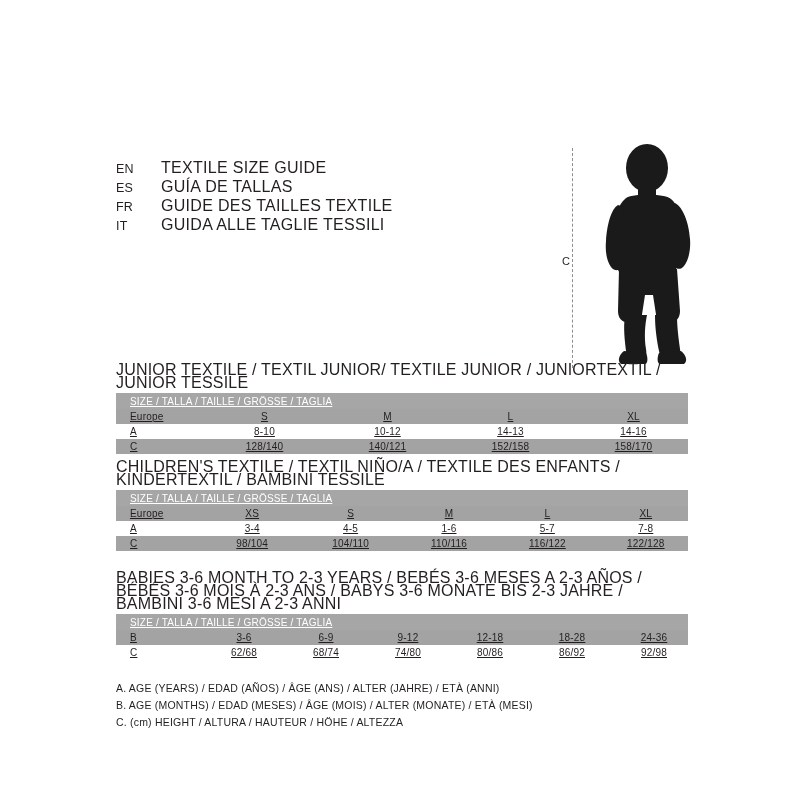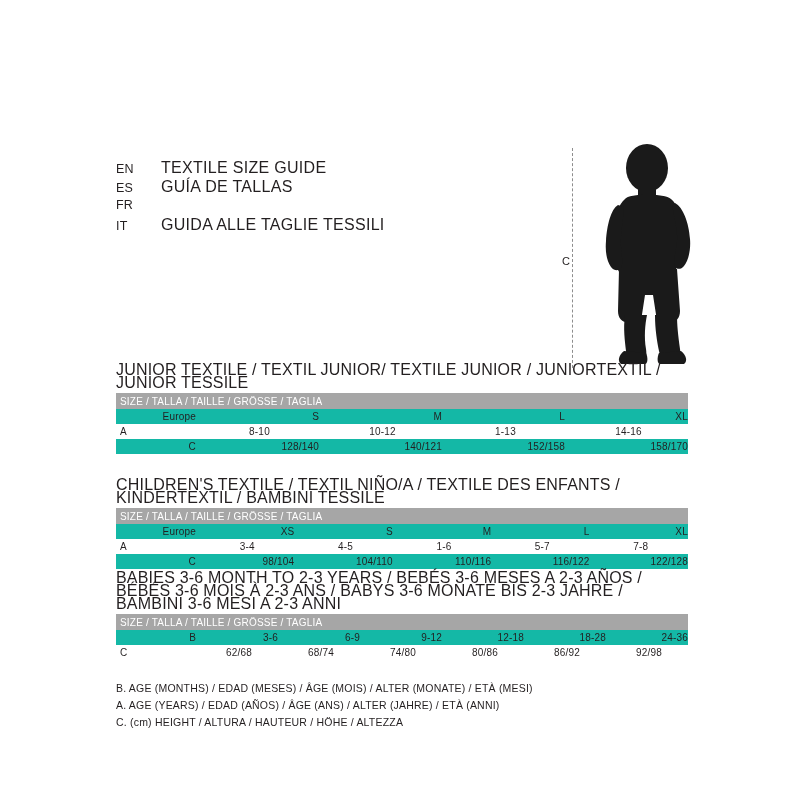--- a/index.html
+++ b/index.html
@@ -90,33 +90,33 @@
     line-height: 13px;
   }
   table.size-table {
     border-collapse: collapse;
     width: 572px;
     table-layout: fixed;
   }
   table.size-table td {
     font-size: 10px;
     height: 15px;
-    padding: 0 0 0 4px;
+    padding: 0 0 0 14px;
     color: #231f20;
     letter-spacing: 0.2px;
+    text-decoration: underline;
   }
   tr.head-row td {
     background: #a6a6a6;
     color: #ffffff;
     font-size: 10px;
     height: 16px;
   }
   tr.shade td {
-    background: #14b8a6;
-    text-align: right;
+    background: #a3a3a3;
   }
   tr.plain td {
     background: #ffffff;
   }
   td.center { text-align: center; padding-left: 0; }
 
   
   .legend {
     position: absolute;
     left: 116px;
@@ -138,20 +138,21 @@
     <div class="lang-row">
       <div class="lang-code">EN</div>
       <div class="lang-text">TEXTILE SIZE GUIDE</div>
     </div>
     <div class="lang-row">
       <div class="lang-code">ES</div>
       <div class="lang-text">GUÍA DE TALLAS</div>
     </div>
     <div class="lang-row">
       <div class="lang-code">FR</div>
+      <div class="lang-text">GUIDE DES TAILLES TEXTILE</div>
     </div>
     <div class="lang-row">
       <div class="lang-code">IT</div>
       <div class="lang-text">GUIDA ALLE TAGLIE TESSILI</div>
     </div>
   </div>
 
   <div class="figure-area">
     <div class="dash-line"></div>
     <div class="c-label">C</div>
@@ -198,35 +199,35 @@
           <td>Europe</td>
           <td class="center">S</td>
           <td class="center">M</td>
           <td class="center">L</td>
           <td class="center">XL</td>
         </tr>
         <tr class="plain">
           <td>A</td>
           <td class="center">8-10</td>
           <td class="center">10-12</td>
-          <td class="center">1-13</td>
+          <td class="center">14-13</td>
           <td class="center">14-16</td>
         </tr>
         <tr class="shade">
           <td>C</td>
           <td class="center">128/140</td>
           <td class="center">140/121</td>
           <td class="center">152/158</td>
           <td class="center">158/170</td>
         </tr>
       </tbody>
     </table>
   </div>
 
-  <div class="section" style="top:430px;">
+  <div class="section" style="top:412px;">
     <div class="section-title">CHILDREN'S TEXTILE / TEXTIL NIÑO/A / TEXTILE DES ENFANTS / KINDERTEXTIL / BAMBINI TESSILE</div>
     <table class="size-table">
       <colgroup>
           <col style="width:80px">
           <col>
           <col>
           <col>
           <col>
           <col>
         </colgroup>
@@ -294,18 +295,18 @@
           <td class="center">74/80</td>
           <td class="center">80/86</td>
           <td class="center">86/92</td>
           <td class="center">92/98</td>
         </tr>
       </tbody>
     </table>
   </div>
 
   <div class="legend">
+    <div>A. AGE (YEARS) / EDAD (AÑOS) / ÂGE (ANS) / ALTER (JAHRE) / ETÀ (ANNI)</div>
     <div>B. AGE (MONTHS) / EDAD (MESES) / ÂGE (MOIS) / ALTER (MONATE) / ETÀ (MESI)</div>
-    <div>A. AGE (YEARS) / EDAD (AÑOS) / ÂGE (ANS) / ALTER (JAHRE) / ETÀ (ANNI)</div>
     <div>C. (cm) HEIGHT / ALTURA / HAUTEUR / HÖHE / ALTEZZA</div>
   </div>
 
 </div>
 
 </body></html>

